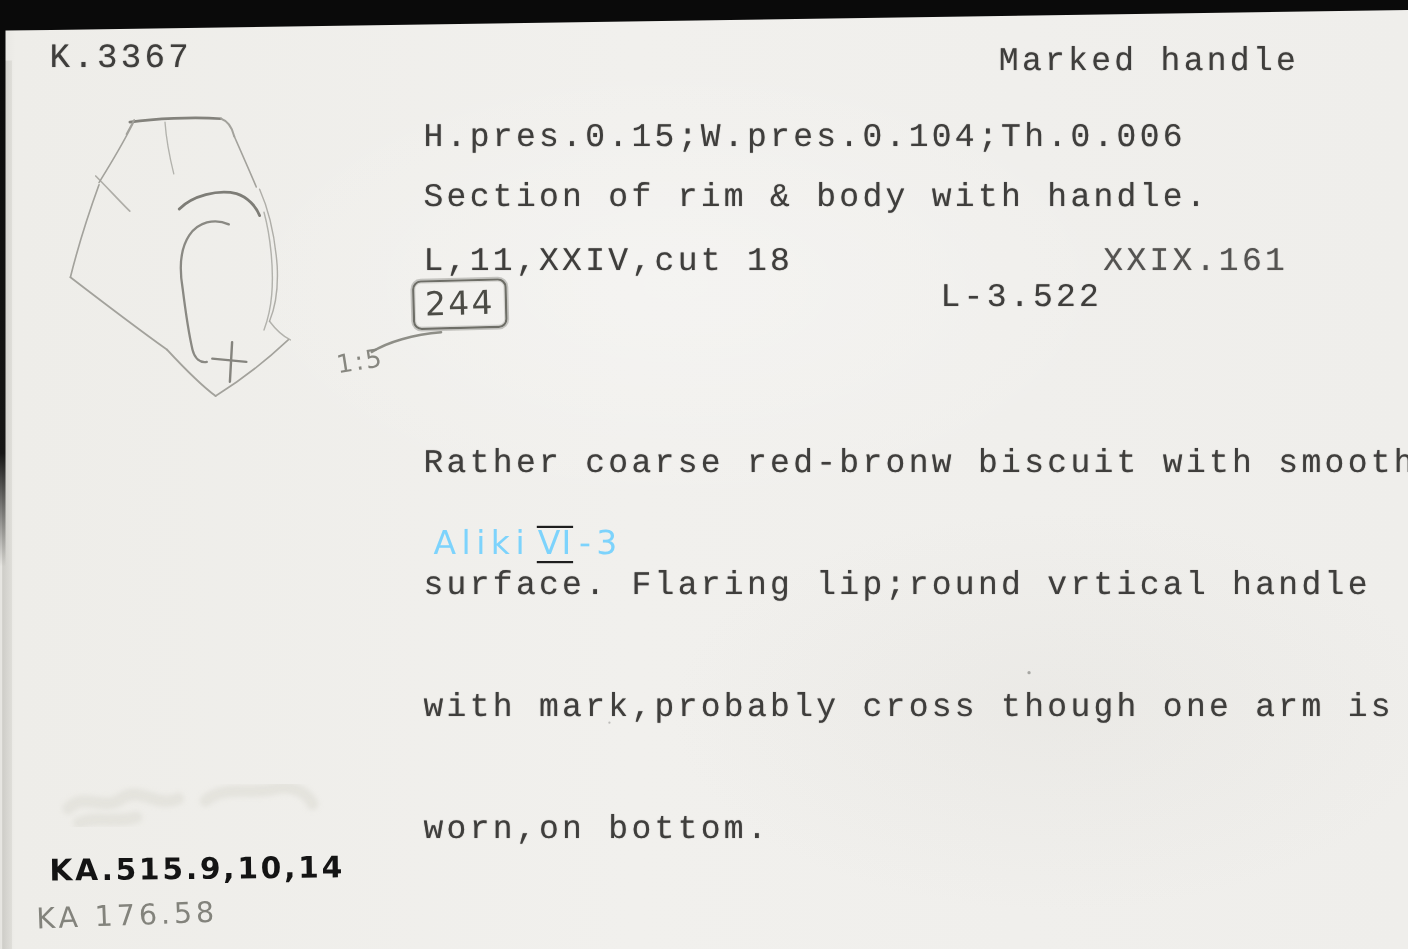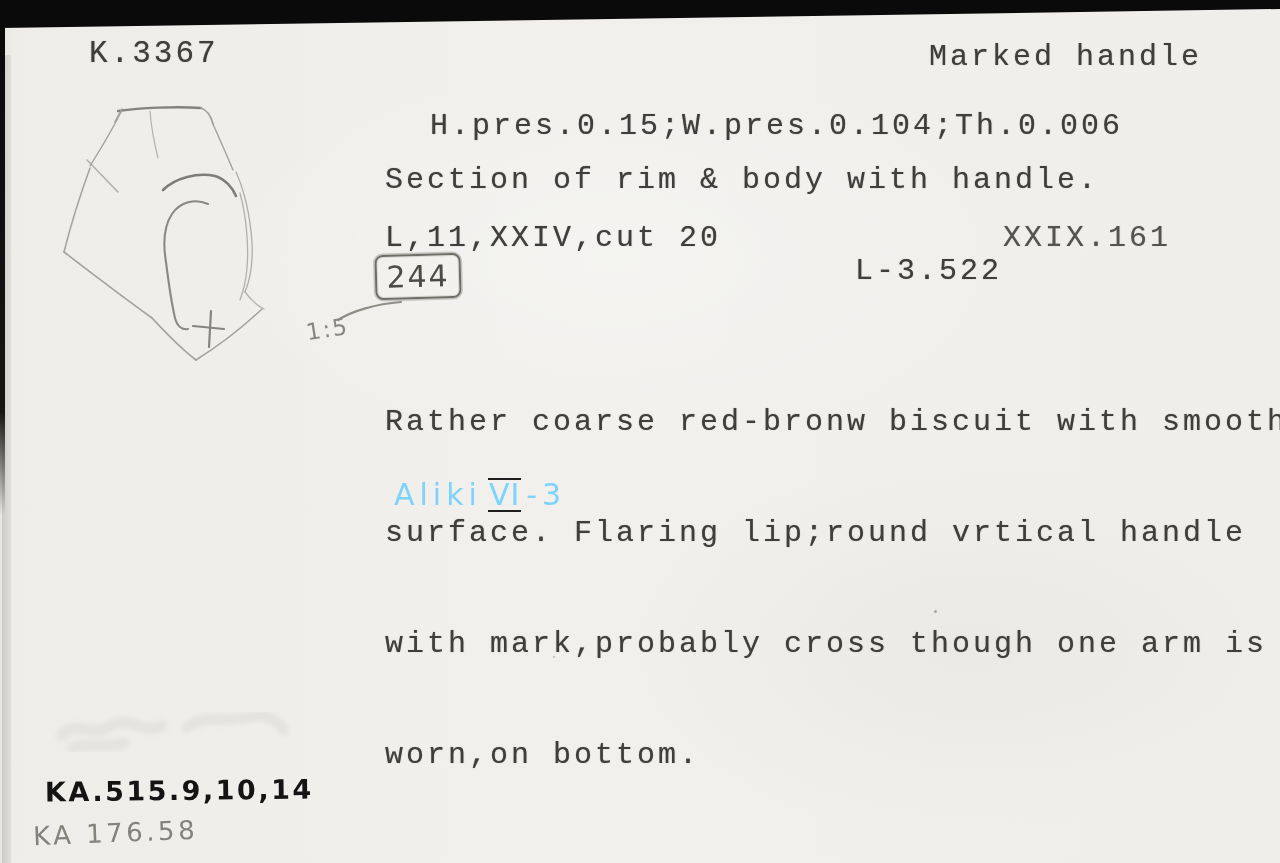--- a/index.html
+++ b/index.html
@@ -139,29 +139,29 @@
         </filter>
       </defs>
     <g filter="url(#soften)" stroke="#e3e2dc" stroke-width="11" stroke-linecap="round" fill="none" opacity=".9">
       <path d="M30,42 C45,26 62,46 80,32 C96,22 112,42 130,33"></path>
       <path d="M155,35 C172,20 196,30 218,24 C234,20 248,28 252,38"></path>
       <path d="M40,55 C58,48 74,56 92,50"></path>
     </g>
   </svg>
 </div>
 
-<div class="typed" style="left:45px;top:36px;font-size:31px;margin-left:44px;">K.3367</div>
+<div class="typed" style="left:45px;top:36px;font-size:31px;">K.3367</div>
 
-<div class="typed" style="left:908px;top:40px;margin-left:21px;">Marked handle</div>
+<div class="typed" style="left:908px;top:40px;">Marked handle</div>
 
-<div class="typed" style="left:385px;top:109px;margin-left:45px;">H.pres.0.15;W.pres.0.104;Th.0.006</div>
+<div class="typed" style="left:385px;top:109px;">H.pres.0.15;W.pres.0.104;Th.0.006</div>
 
 <div class="typed" style="left:385px;top:147px;margin-top:16px;">Section of rim &amp; body with handle.</div>
 
-<div class="typed" style="left:385px;top:221px;">L,11,XXIV,cut 20</div>
+<div class="typed" style="left:385px;top:221px;">L,11,XXIV,cut 18</div>
 
 <div class="typed light" style="left:1003px;top:221px;font-family:Liberation Mono, monospace;">XXIX.161</div>
 
 <div class="boxed-244">
   <span>244</span>
 </div>
 
 <div class="typed" style="left:855px;top:254px;">L-3.522</div>
 
 <div class="hand-pencil scale-note">1:5</div>

